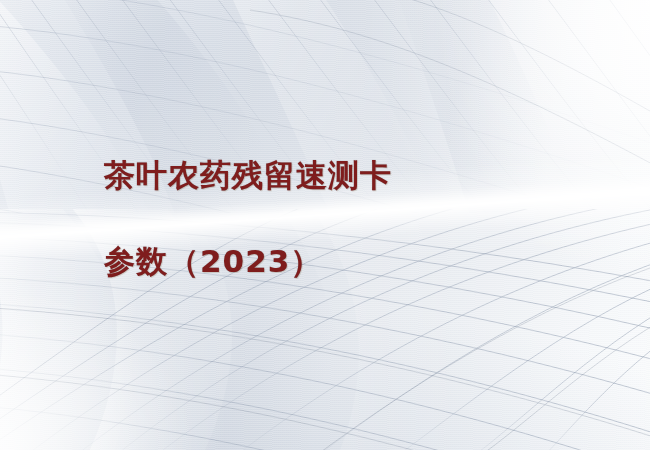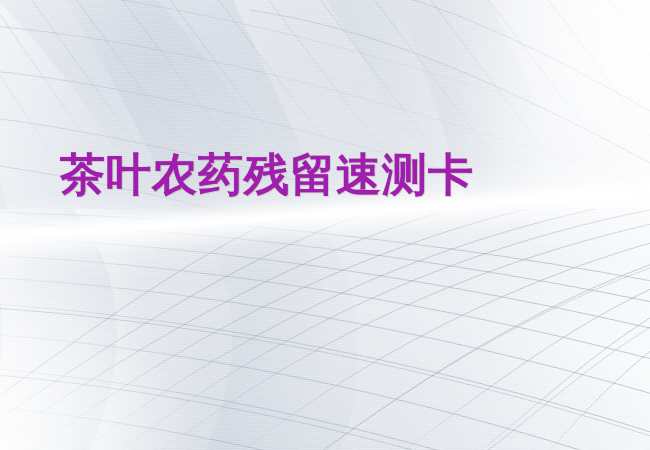--- a/index.html
+++ b/index.html
@@ -91,30 +91,31 @@
 
   
   #title-block {
     position: absolute;
     left: 60px;
     top: 132px;
     width: 560px;
   }
   .title-line {
     display: block;
-    color: #a21caf;
+    color: #7f1d1d;
     font-family: "DejaVu Sans", "Liberation Sans", sans-serif;
     font-weight: bold;
-    font-size: 45px;
+    font-size: 31px;
     line-height: 86px;
     letter-spacing: 1.0px;
     white-space: nowrap;
     text-shadow:
       0 0 1px rgba(0,0,0,0.35),
       1px 1px 0 rgba(120,90,40,0.16);
+    margin-left: 44px;
   }
 </style>
 </head>
 <body>
 
 <div id="banner">
 
   <div class="bg-layer" id="bg-base"></div>
   <div class="bg-layer" id="bg-pool"></div>
 
@@ -240,15 +241,16 @@
       </g>
     </svg>
   </div>
 
   <div class="bg-layer" id="bg-striae"></div>
   <div class="bg-layer" id="bg-glow"></div>
   <div class="bg-layer" id="bg-sweep"></div>
 
   <div id="title-block">
     <span class="title-line">茶叶农药残留速测卡</span>
+    <span class="title-line">参数（2023）</span>
   </div>
 
 </div>
 
 </body></html>

